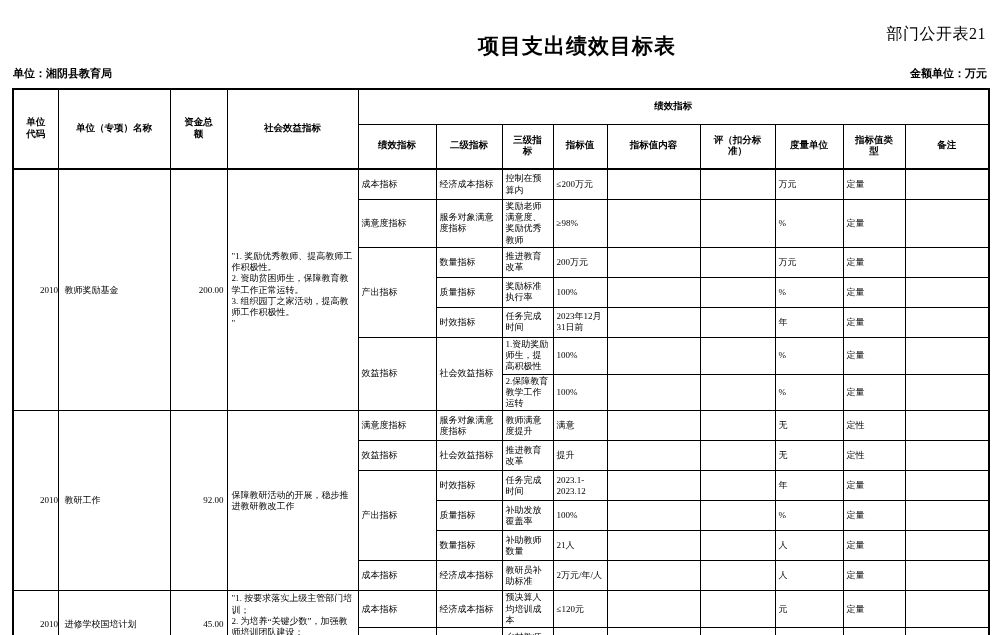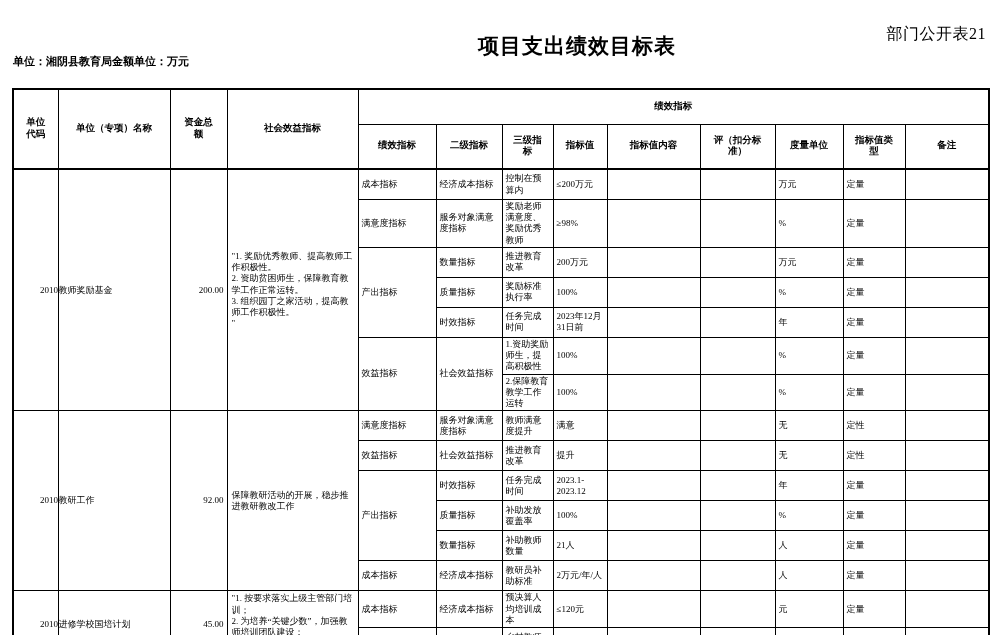--- a/index.html
+++ b/index.html
@@ -16,22 +16,22 @@
     font-size: 16px; letter-spacing: 0.5px; margin-top: 8px;
   }
   .page-title {
     position: absolute; top: 32px; left: 0; width: 1000px;
     text-align: center;
     transform: translateX(77px);
     font-family: "Liberation Sans", "DejaVu Sans", sans-serif;
     font-weight: bold; font-size: 21px; letter-spacing: 1px;
   }
   .meta-row {
-    position: absolute; top: 54px; left: 13px; right: 13px;
-    display: flex; 
+    position: absolute; top: 66px; left: 13px; right: 13px;
+    display: flex; justify-content: space-between;
     font-size: 11px; font-weight: bold;
   }
   .tbl-wrap { position: absolute; top: 88px; left: 12px; }
   table {
     border-collapse: collapse; table-layout: fixed;
     width: 976px;
     border: 2px solid #000;
     font-size: 9px; line-height: 1.25;
   }
   th, td { border: 1px solid #000; overflow: hidden; }
@@ -40,21 +40,21 @@
     text-align: center; vertical-align: middle;
     padding: 10px;
   }
   thead tr:first-child { height: 35px; }
   thead tr:last-child  { height: 42px; }
   thead { border-bottom: 2px solid #000; }
   tbody tr { height: 30px; }
   tbody.clipped-block tr { height: 31px; }
   td { vertical-align: middle; padding: 1px 3px; }
   td.c-code   { text-align: center; padding-left: 26px; }
-  td.c-name   { text-align: left; padding-left: 0; }
+  td.c-name   { text-align: left; padding-left: 6px; }
   td.c-amount { text-align: right; padding-right: 3px; }
   td.c-goal   { text-align: left; padding: 2px 4px; }
   td.goal-top { vertical-align: top; }
   .goal-text  { white-space: pre-line; }
   td.goal-top .goal-text { max-height: 62px; overflow: hidden; }
   td.c-ind    { text-align: left; }
 </style>
 </head>
 <body>
 

